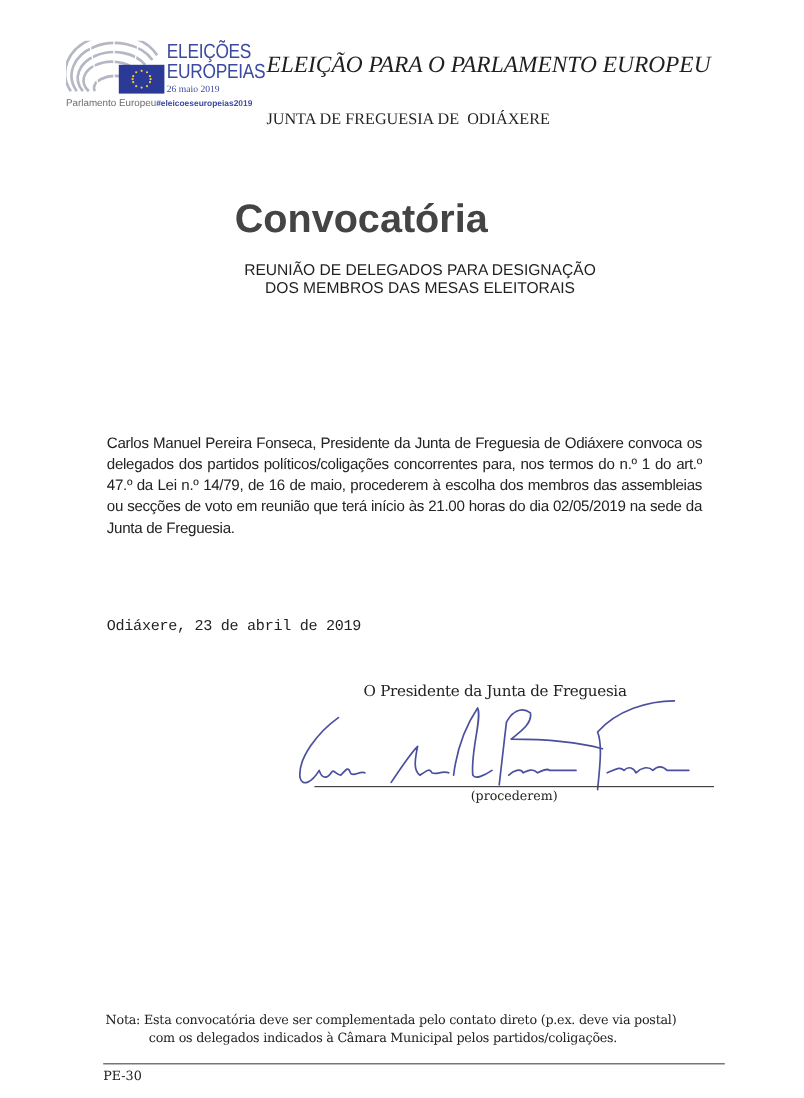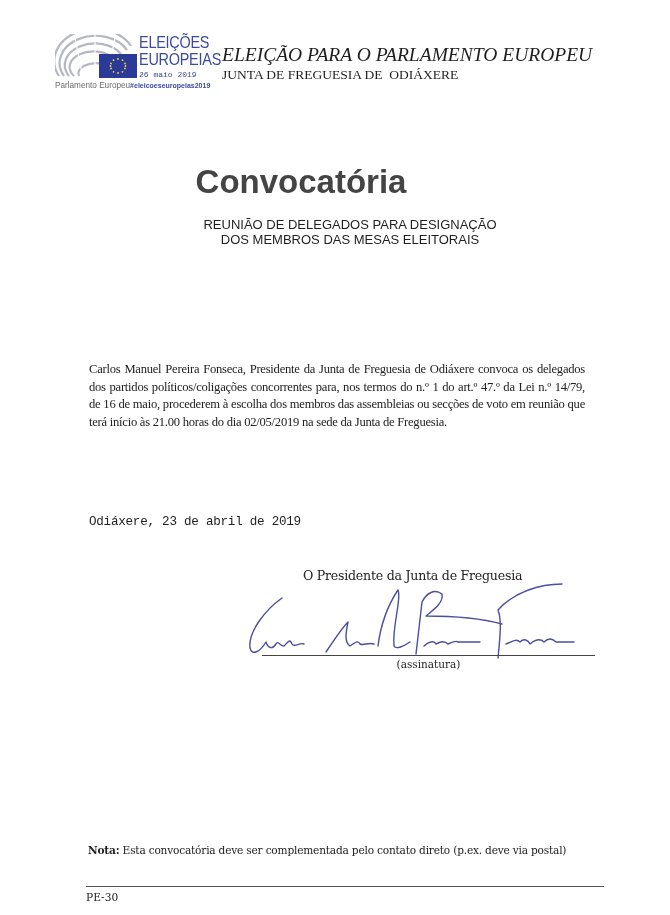--- a/index.html
+++ b/index.html
@@ -22,21 +22,21 @@
   }
   .logo-title {
     position: absolute; left: 84px; top: 0px;
     font-family: "Liberation Sans", sans-serif;
     font-size: 17px; line-height: 17px; color: #3b4aa0;
     letter-spacing: -0.3px;
     transform: scaleX(0.85); transform-origin: left top;
   }
   .logo-date {
     position: absolute; left: 84px; top: 36px;
-    font-family: Liberation Mono, monospace;
+    font-family: Liberation Serif, serif;
     font-size: 8px; color: #3b4aa0;
   }
   .logo-footer {
     position: absolute; left: 0; top: 47px; white-space: nowrap;
     font-family: "Liberation Sans", sans-serif;
     font-size: 8.2px; color: #6b6b6b;
   }
   .logo-footer .tag { color: #3b4aa0; font-weight: bold; font-size: 7px; }
 
   
@@ -58,21 +58,21 @@
     font-weight: bold; font-size: 33px; color: #444;
   }
   .doc-subtitle {
     left: 0; width: 700px; top: 217px; text-align: center;
     font-family: "Liberation Sans", sans-serif;
     font-size: 13px; line-height: 15px; color: #1f1f1f;
   }
 
   .body-text {
     left: 89px; top: 361px; width: 496px;
-    font-family: Liberation Serif, serif;
+    font-family: Liberation Sans, sans-serif;
     font-size: 12.6px; line-height: 17.7px; color: #222;
     text-align: justify;
     letter-spacing: -0.25px;
   }
   .date-line {
     left: 89px; top: 515px;
     font-family: Liberation Mono, monospace;
     font-size: 12.6px; color: #222; letter-spacing: -0.25px;
   }
   .sig-caption {
@@ -86,21 +86,21 @@
     left: 262px; width: 333px; top: 658px; text-align: center;
     font-family: "DejaVu Serif", serif; font-size: 10.5px; color: #222;
   }
 
   .note {
     left: 88px; top: 843px; width: 520px;
     font-family: "DejaVu Serif", serif;
     font-size: 10.6px; line-height: 14.5px; color: #222;
     letter-spacing: -0.2px;
   }
-  .note b { font-weight: bold; }
+  .note b { font-weight: normal; }
   .note .line2 { display: block; padding-left: 36px; }
   .footer-rule { left: 86px; top: 886px; width: 518px; height: 0; border-top: 1px solid #555; }
   .footer-code {
     left: 86px; top: 891px;
     font-family: "DejaVu Serif", serif; font-size: 10.6px; color: #222;
   }
 </style>
 </head>
 <body>
 
@@ -141,21 +141,21 @@
     <div>ELEIÇÕES</div>
     <div>EUROPEIAS</div>
   </div>
   <div class="logo-date">26 maio 2019</div>
   <div class="logo-footer">
     <span>Parlamento Europeu</span><span class="tag">#eleicoeseuropeias2019</span>
   </div>
 </div>
 
 <div class="abs hdr-title">ELEIÇÃO PARA O PARLAMENTO EUROPEU</div>
-<div class="abs hdr-sub" style="white-space:pre;">JUNTA DE FREGUESIA DE  ODIÁXERE</div>
+<div class="abs hdr-sub" style="white-space:pre;margin-top:24px;">JUNTA DE FREGUESIA DE  ODIÁXERE</div>
 
 <div class="abs doc-title">Convocatória</div>
 <div class="abs doc-subtitle">
   <div>REUNIÃO DE DELEGADOS PARA DESIGNAÇÃO</div>
   <div>DOS MEMBROS DAS MESAS ELEITORAIS</div>
 </div>
 
 <div class="abs body-text">Carlos Manuel Pereira Fonseca, Presidente da Junta de Freguesia de Odiáxere convoca os delegados dos partidos políticos/coligações concorrentes para, nos termos do n.º 1 do art.º 47.º da Lei n.º 14/79, de 16 de maio, procederem à escolha dos membros das assembleias ou secções de voto em reunião que terá início às 21.00 horas do dia 02/05/2019 na sede da Junta de Freguesia.</div>
 <div class="abs date-line">Odiáxere, 23 de abril de 2019</div>
 
@@ -165,20 +165,21 @@
     <path d="M52 18 C35 30 18 52 20 68 C22 76 30 72 36 62 C38 68 42 70 46 64 C48 60 50 66 54 66 C58 62 60 58 62 64 C64 68 70 62 74 64"></path>
     <path d="M96 72 C104 60 112 48 118 42 C116 52 114 62 120 66 C126 62 128 60 130 64 C134 66 138 62 144 64"></path>
     <path d="M148 66 C150 50 156 28 168 10 C172 18 162 46 164 66 C166 70 174 66 180 62"></path>
     <path d="M186 74 C188 56 190 38 192 22 C196 14 204 8 212 14 C214 24 200 32 196 36 C220 36 250 38 272 44"></path>
     <path d="M194 66 C198 62 204 60 206 64 C210 62 214 60 218 64 C222 62 226 60 228 62 L250 62"></path>
     <path d="M268 78 C270 58 272 40 268 30 C284 12 310 4 332 4"></path>
     <path d="M276 64 C282 62 286 58 290 62 C294 58 298 60 300 64 C304 60 310 58 314 62 C318 58 322 58 326 62 L344 62"></path>
   </g>
 </svg>
 <div class="abs sig-line"></div>
-<div class="abs sig-label">(assinatura)</div>
+<div class="abs sig-label">(procederem)</div>
 
 <div class="abs note">
   <b>Nota:</b>
   <span>Esta convocatória deve ser complementada pelo contato direto (p.ex. deve via postal)</span>
+  <span class="line2">com os delegados indicados à Câmara Municipal pelos partidos/coligações.</span>
 </div>
 <div class="abs footer-rule"></div>
 <div class="abs footer-code">PE-30</div>
 
 </body></html>

